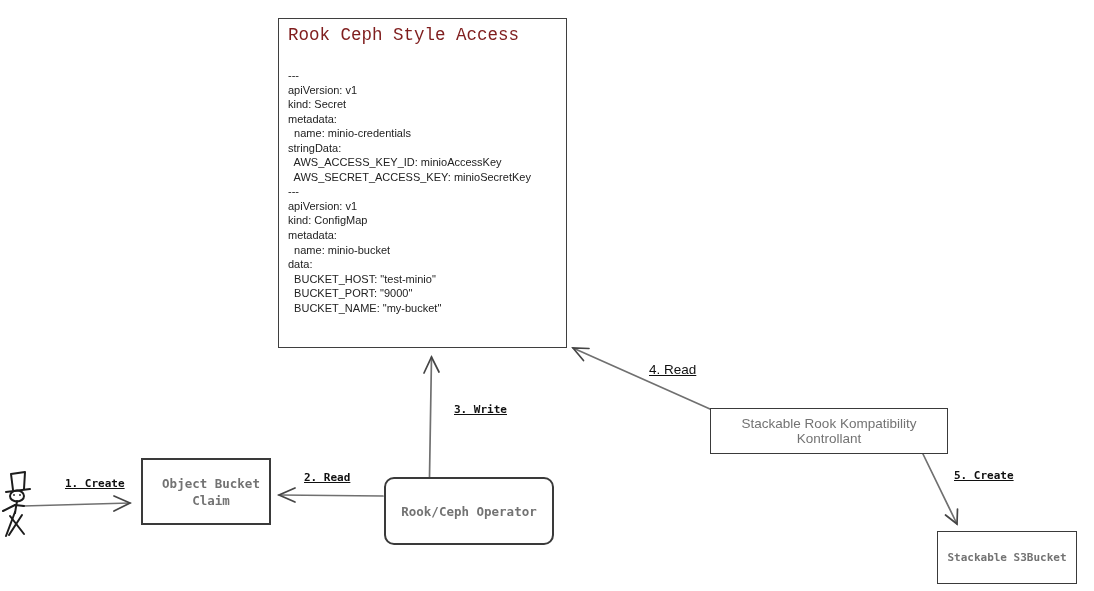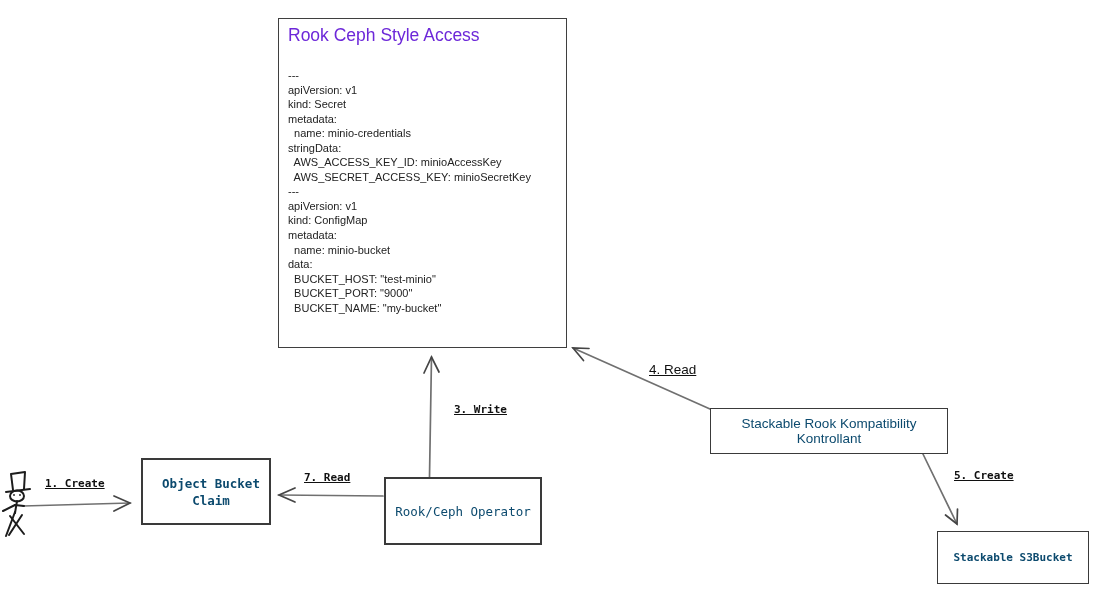--- a/index.html
+++ b/index.html
@@ -8,54 +8,54 @@
     font-family:"Liberation Sans",sans-serif;overflow:hidden;color:#1a1a1a;
   }
   .overlay{position:absolute;left:0;top:0;width:1094px;height:591px;pointer-events:none;}
 
   
   .bigbox{
     position:absolute;left:278px;top:18px;width:289px;height:330px;
     border:1.5px solid #3f3f3f;background:#fff;box-sizing:border-box;
     padding:5px 9px;
   }
-  .bigbox-title{font-size:17.5px;line-height:22px;color:#6d28d9;}
+  .bigbox-title{font-size:17.5px;line-height:22px;color:#7f1d1d;font-family:Liberation Mono, monospace;}
   .bigbox-yaml{
     margin-top:22px;font-size:11px;line-height:14.55px;white-space:pre;
     color:#222;font-family:"Liberation Sans",sans-serif;
   }
 
   
   .node{
     position:absolute;box-sizing:border-box;background:#fff;
     border:2px solid #3a3a3a;display:flex;align-items:center;justify-content:center;
-    text-align:center;color:#0c4a6e;
+    text-align:center;color:#737373;
   }
   .node-obc{
     left:141px;top:458px;width:130px;height:67px;
     font-family:"DejaVu Sans Mono",monospace;font-weight:bold;font-size:12.5px;
     line-height:17px;white-space:pre-line;padding-left:10px;
   }
   .node-operator{
-    left:384px;top:477px;width:158px;height:68px;
-    font-family:"DejaVu Sans Mono",monospace;font-weight:normal;font-size:12.5px;
+    left:384px;top:477px;width:170px;height:68px;
+    font-family:"DejaVu Sans Mono",monospace;font-weight:bold;font-size:12.5px;border-radius:10px;
   }
   .node-kontrollant{
     left:710px;top:408px;width:238px;height:46px;border-width:1.5px;
     font-family:"Liberation Sans",sans-serif;font-size:13.5px;
   }
   .node-s3bucket{
-    left:937px;top:531px;width:152px;height:53px;border-width:1.5px;
+    left:937px;top:531px;width:140px;height:53px;border-width:1.5px;
     font-family:"DejaVu Sans Mono",monospace;font-weight:bold;font-size:11px;
   }
 
   
   .edge-label{position:absolute;color:#101010;text-decoration:underline;}
   .mono-label{font-family:"DejaVu Sans Mono",monospace;font-size:11px;font-weight:bold;}
-  .label-1{left:45px;top:477px;}
+  .label-1{left:65px;top:477px;}
   .label-2{left:304px;top:471px;}
   .label-3{left:437px;top:403px;margin-left:17px;}
   .label-4{left:649px;top:362px;font-family:"Liberation Sans",sans-serif;font-size:13.5px;}
   .label-5{left:954px;top:469px;text-align:center;}
 </style>
 </head>
 <body>
 
 <div class="canvas">
 
@@ -125,18 +125,18 @@
   <div class="node node-obc">Object Bucket
 Claim</div>
 
   <div class="node node-operator">Rook/Ceph Operator</div>
 
   <div class="node node-kontrollant">Stackable Rook Kompatibility Kontrollant</div>
 
   <div class="node node-s3bucket">Stackable S3Bucket</div>
 
   <div class="edge-label mono-label label-1">1. Create</div>
-  <div class="edge-label mono-label label-2">7. Read</div>
+  <div class="edge-label mono-label label-2">2. Read</div>
   <div class="edge-label mono-label label-3">3. Write</div>
   <div class="edge-label label-4">4. Read</div>
   <div class="edge-label mono-label label-5">5. Create</div>
 
 </div>
 
 </body></html>

